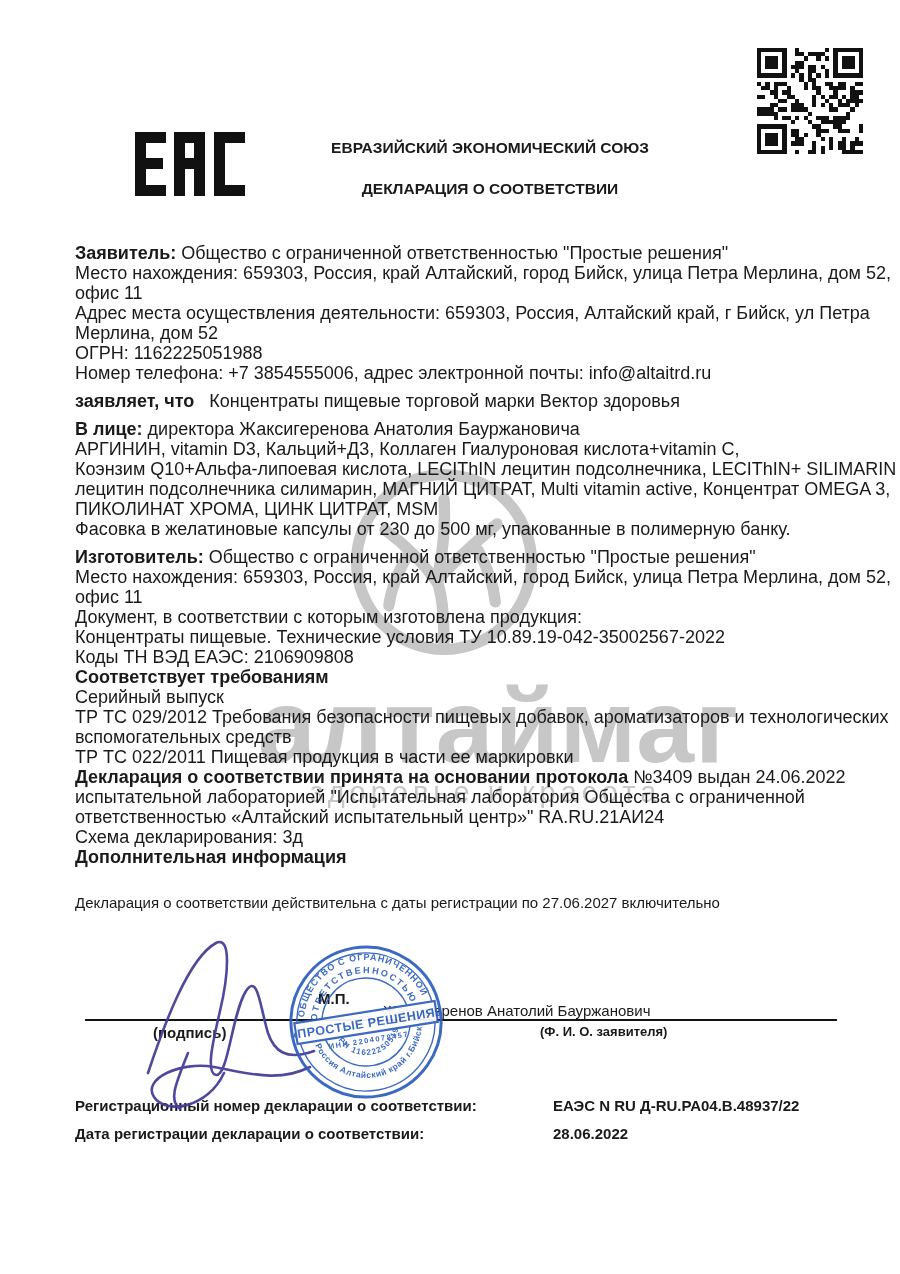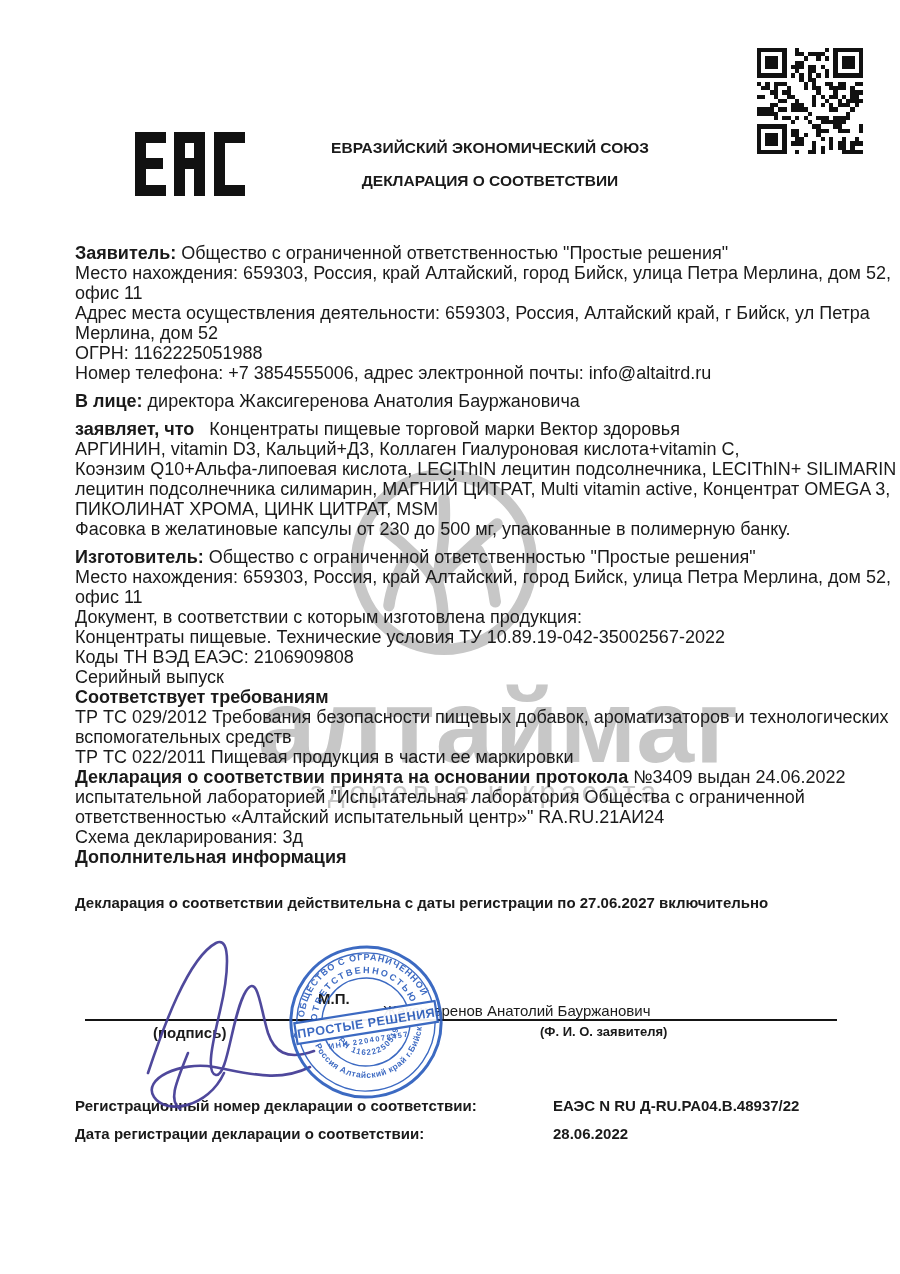--- a/index.html
+++ b/index.html
@@ -10,31 +10,31 @@
   .wm-emblem{position:absolute;left:349px;top:467px;z-index:0;}
   .wm-brand{position:absolute;left:258px;top:674px;z-index:0;font-size:104px;font-weight:700;
             color:var(--wm,#c7c7c7);letter-spacing:1px;line-height:1;}
   .wm-tagline{position:absolute;left:310px;top:778px;z-index:0;font-size:29px;
               color:var(--wm,#c7c7c7);letter-spacing:5px;line-height:1;}
 
   
   .eac-logo{position:absolute;left:135px;top:132px;z-index:1;}
   .titles{position:absolute;left:100px;top:139px;width:780px;text-align:center;z-index:1;
           font-weight:700;font-size:15.5px;line-height:18px;}
-  .title2{margin-top:15px;}
+  .title2{margin-top:23px;}
   .qr{position:absolute;left:757px;top:48px;z-index:1;}
 
   
   .doc-body{position:absolute;left:75px;top:219px;z-index:1;font-size:18px;line-height:20px;margin-top:24px;}
   .line{white-space:pre;}
   .line.gap{margin-top:8px;}
   .bold{font-weight:700;}
 
   .validity{position:absolute;left:75px;top:892px;width:700px;z-index:1;
-            font-size:15px;line-height:21px;font-weight:700;}
+            font-size:15px;line-height:21px;font-weight:400;}
 
   
   .mp{position:absolute;left:318px;top:990px;z-index:1;font-size:15px;font-weight:700;}
   .applicant-name{position:absolute;left:383px;top:1002px;z-index:1;font-size:15px;}
   .sig-rule{position:absolute;left:85px;top:1019px;width:752px;height:2px;background:#151515;z-index:1;}
   .caption-sign{position:absolute;left:153px;top:1024px;z-index:1;font-size:15px;font-weight:700;}
   .caption-fio{position:absolute;left:540px;top:1024px;z-index:1;font-size:13px;font-weight:700;}
 
   .signature{position:absolute;left:128px;top:933px;z-index:3;}
   .stamp{position:absolute;left:281px;top:937px;z-index:3;transform:rotate(-10deg);opacity:.93;}
@@ -293,35 +293,35 @@
     </svg>
 
   <div id="doc-lines" class="doc-body">
       <div class="line"><span class="bold">Заявитель:</span><span> Общество с ограниченной ответственностью "Простые решения"</span></div>
       <div class="line"><span>Место нахождения: 659303, Россия, край Алтайский, город Бийск, улица Петра Мерлина, дом 52,</span></div>
       <div class="line"><span>офис 11</span></div>
       <div class="line"><span>Адрес места осуществления деятельности: 659303, Россия, Алтайский край, г Бийск, ул Петра</span></div>
       <div class="line"><span>Мерлина, дом 52</span></div>
       <div class="line"><span>ОГРН: 1162225051988</span></div>
       <div class="line"><span>Номер телефона: +7 3854555006, адрес электронной почты: info@altaitrd.ru</span></div>
+      <div class="line gap"><span class="bold">заявляет, что</span><span>   Концентраты пищевые торговой марки Вектор здоровья</span></div>
       <div class="line gap"><span class="bold">В лице:</span><span> директора Жаксигеренова Анатолия Бауржановича</span></div>
-      <div class="line gap"><span class="bold">заявляет, что</span><span>   Концентраты пищевые торговой марки Вектор здоровья</span></div>
       <div class="line"><span>АРГИНИН, vitamin D3, Кальций+Д3, Коллаген Гиалуроновая кислота+vitamin C,</span></div>
       <div class="line"><span>Коэнзим Q10+Альфа-липоевая кислота, LECIThIN лецитин подсолнечника, LECIThIN+ SILIMARIN</span></div>
       <div class="line"><span>лецитин подсолнечника силимарин, МАГНИЙ ЦИТРАТ, Multi vitamin active, Концентрат OMEGA 3,</span></div>
       <div class="line"><span>ПИКОЛИНАТ ХРОМА, ЦИНК ЦИТРАТ, MSM</span></div>
       <div class="line"><span>Фасовка в желатиновые капсулы от 230 до 500 мг, упакованные в полимерную банку.</span></div>
       <div class="line gap"><span class="bold">Изготовитель:</span><span> Общество с ограниченной ответственностью "Простые решения"</span></div>
       <div class="line"><span>Место нахождения: 659303, Россия, край Алтайский, город Бийск, улица Петра Мерлина, дом 52,</span></div>
       <div class="line"><span>офис 11</span></div>
       <div class="line"><span>Документ, в соответствии с которым изготовлена продукция:</span></div>
       <div class="line"><span>Концентраты пищевые. Технические условия ТУ 10.89.19-042-35002567-2022</span></div>
       <div class="line"><span>Коды ТН ВЭД ЕАЭС: 2106909808</span></div>
+      <div class="line"><span class="bold">Соответствует требованиям</span></div>
       <div class="line"><span>Серийный выпуск</span></div>
-      <div class="line"><span class="bold">Соответствует требованиям</span></div>
       <div class="line"><span>ТР ТС 029/2012 Требования безопасности пищевых добавок, ароматизаторов и технологических</span></div>
       <div class="line"><span>вспомогательных средств</span></div>
       <div class="line"><span>ТР ТС 022/2011 Пищевая продукция в части ее маркировки</span></div>
       <div class="line"><span class="bold">Декларация о соответствии принята на основании протокола</span><span> №3409 выдан 24.06.2022</span></div>
       <div class="line"><span>испытательной лабораторией "Испытательная лаборатория Общества с ограниченной</span></div>
       <div class="line"><span>ответственностью «Алтайский испытательный центр»" RA.RU.21АИ24</span></div>
       <div class="line"><span>Схема декларирования: 3д</span></div>
       <div class="line"><span class="bold">Дополнительная информация</span></div>
     </div>
 

